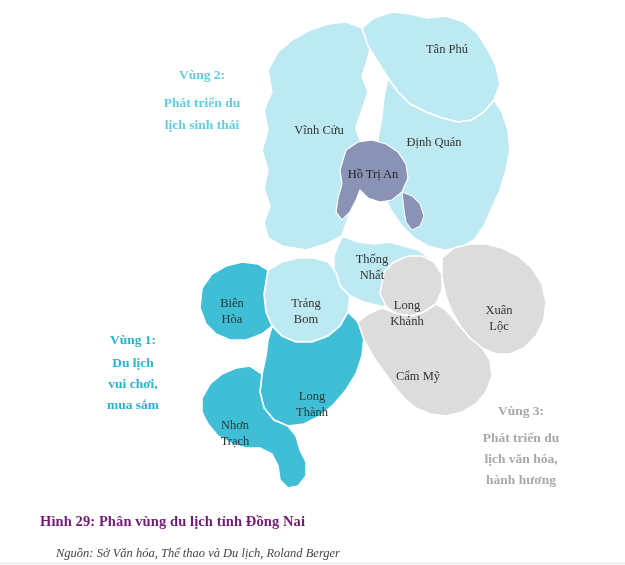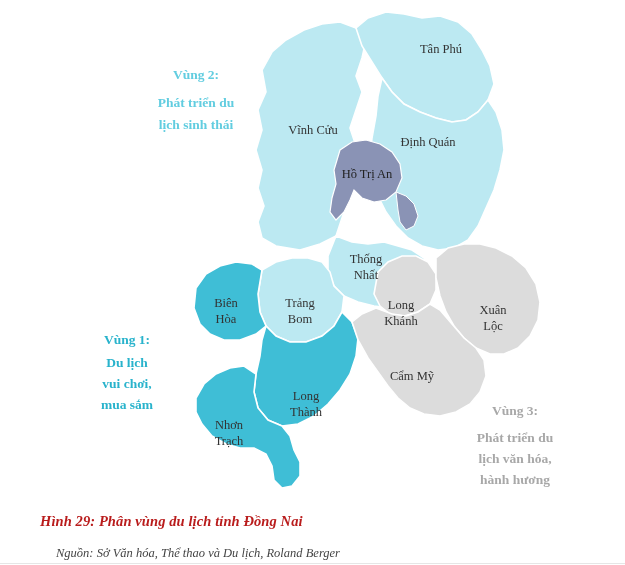--- a/index.html
+++ b/index.html
@@ -9,21 +9,21 @@
   }
   body {
     width: 625px;
     height: 565px;
     position: relative;
     font-family: "Liberation Serif", serif;
     overflow: hidden;
   }
   #map-wrap {
     position: absolute;
-    left: 0;
+    left: 6px;
     top: 0;
     width: 577px;
     height: 510px;
   }
   svg#map-svg {
     display: block;
     width: 625px;
     height: 510px;
   }
   .district-label {
@@ -56,24 +56,23 @@
   .caption-area {
     position: absolute;
     left: 40px;
     top: 513px;
     width: 560px;
   }
   .fig-caption {
     font-family: "Liberation Serif", serif;
     font-size: 14.5px;
     font-weight: bold;
-    color: #b91c1c;
+    color: #701a75;
     margin: 0 0 4px 0;
     letter-spacing: 0.1px;
-    font-style: italic;
   }
   .fig-source {
     font-family: "Liberation Serif", serif;
     font-size: 12.5px;
     font-style: italic;
     color: #444444;
     margin: 16px;
   }
   .bottom-rule {
     position: absolute;

